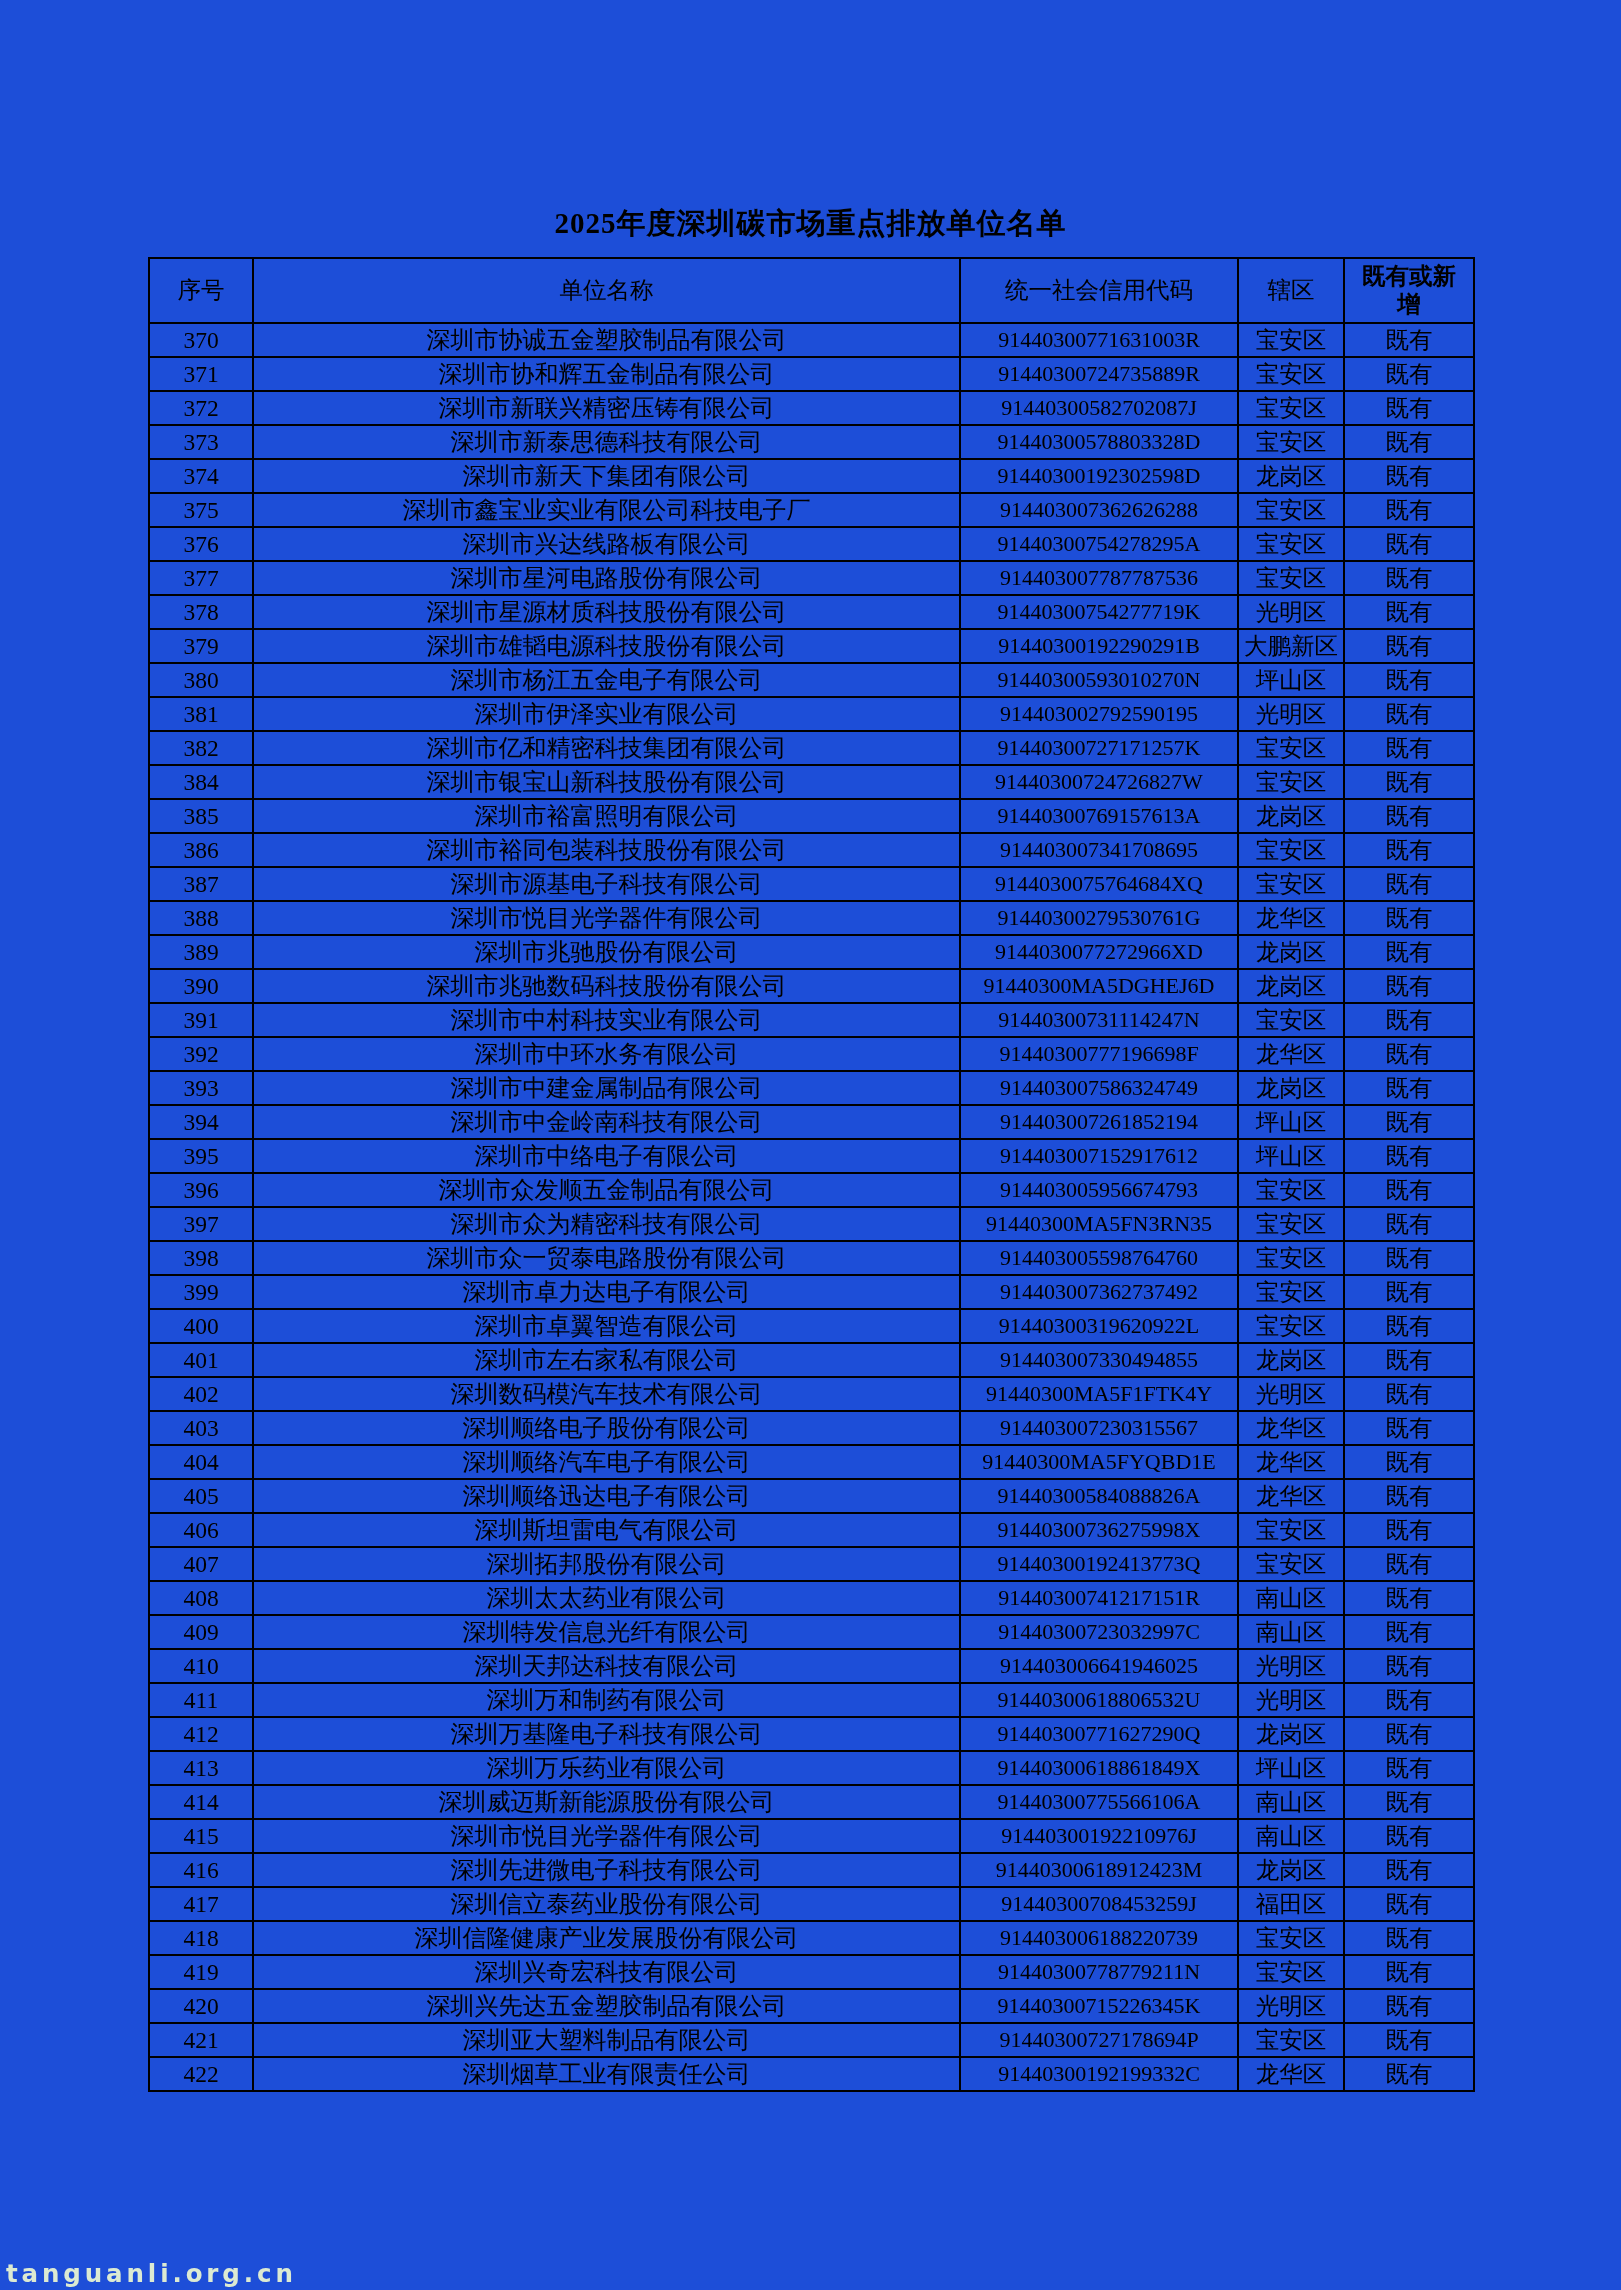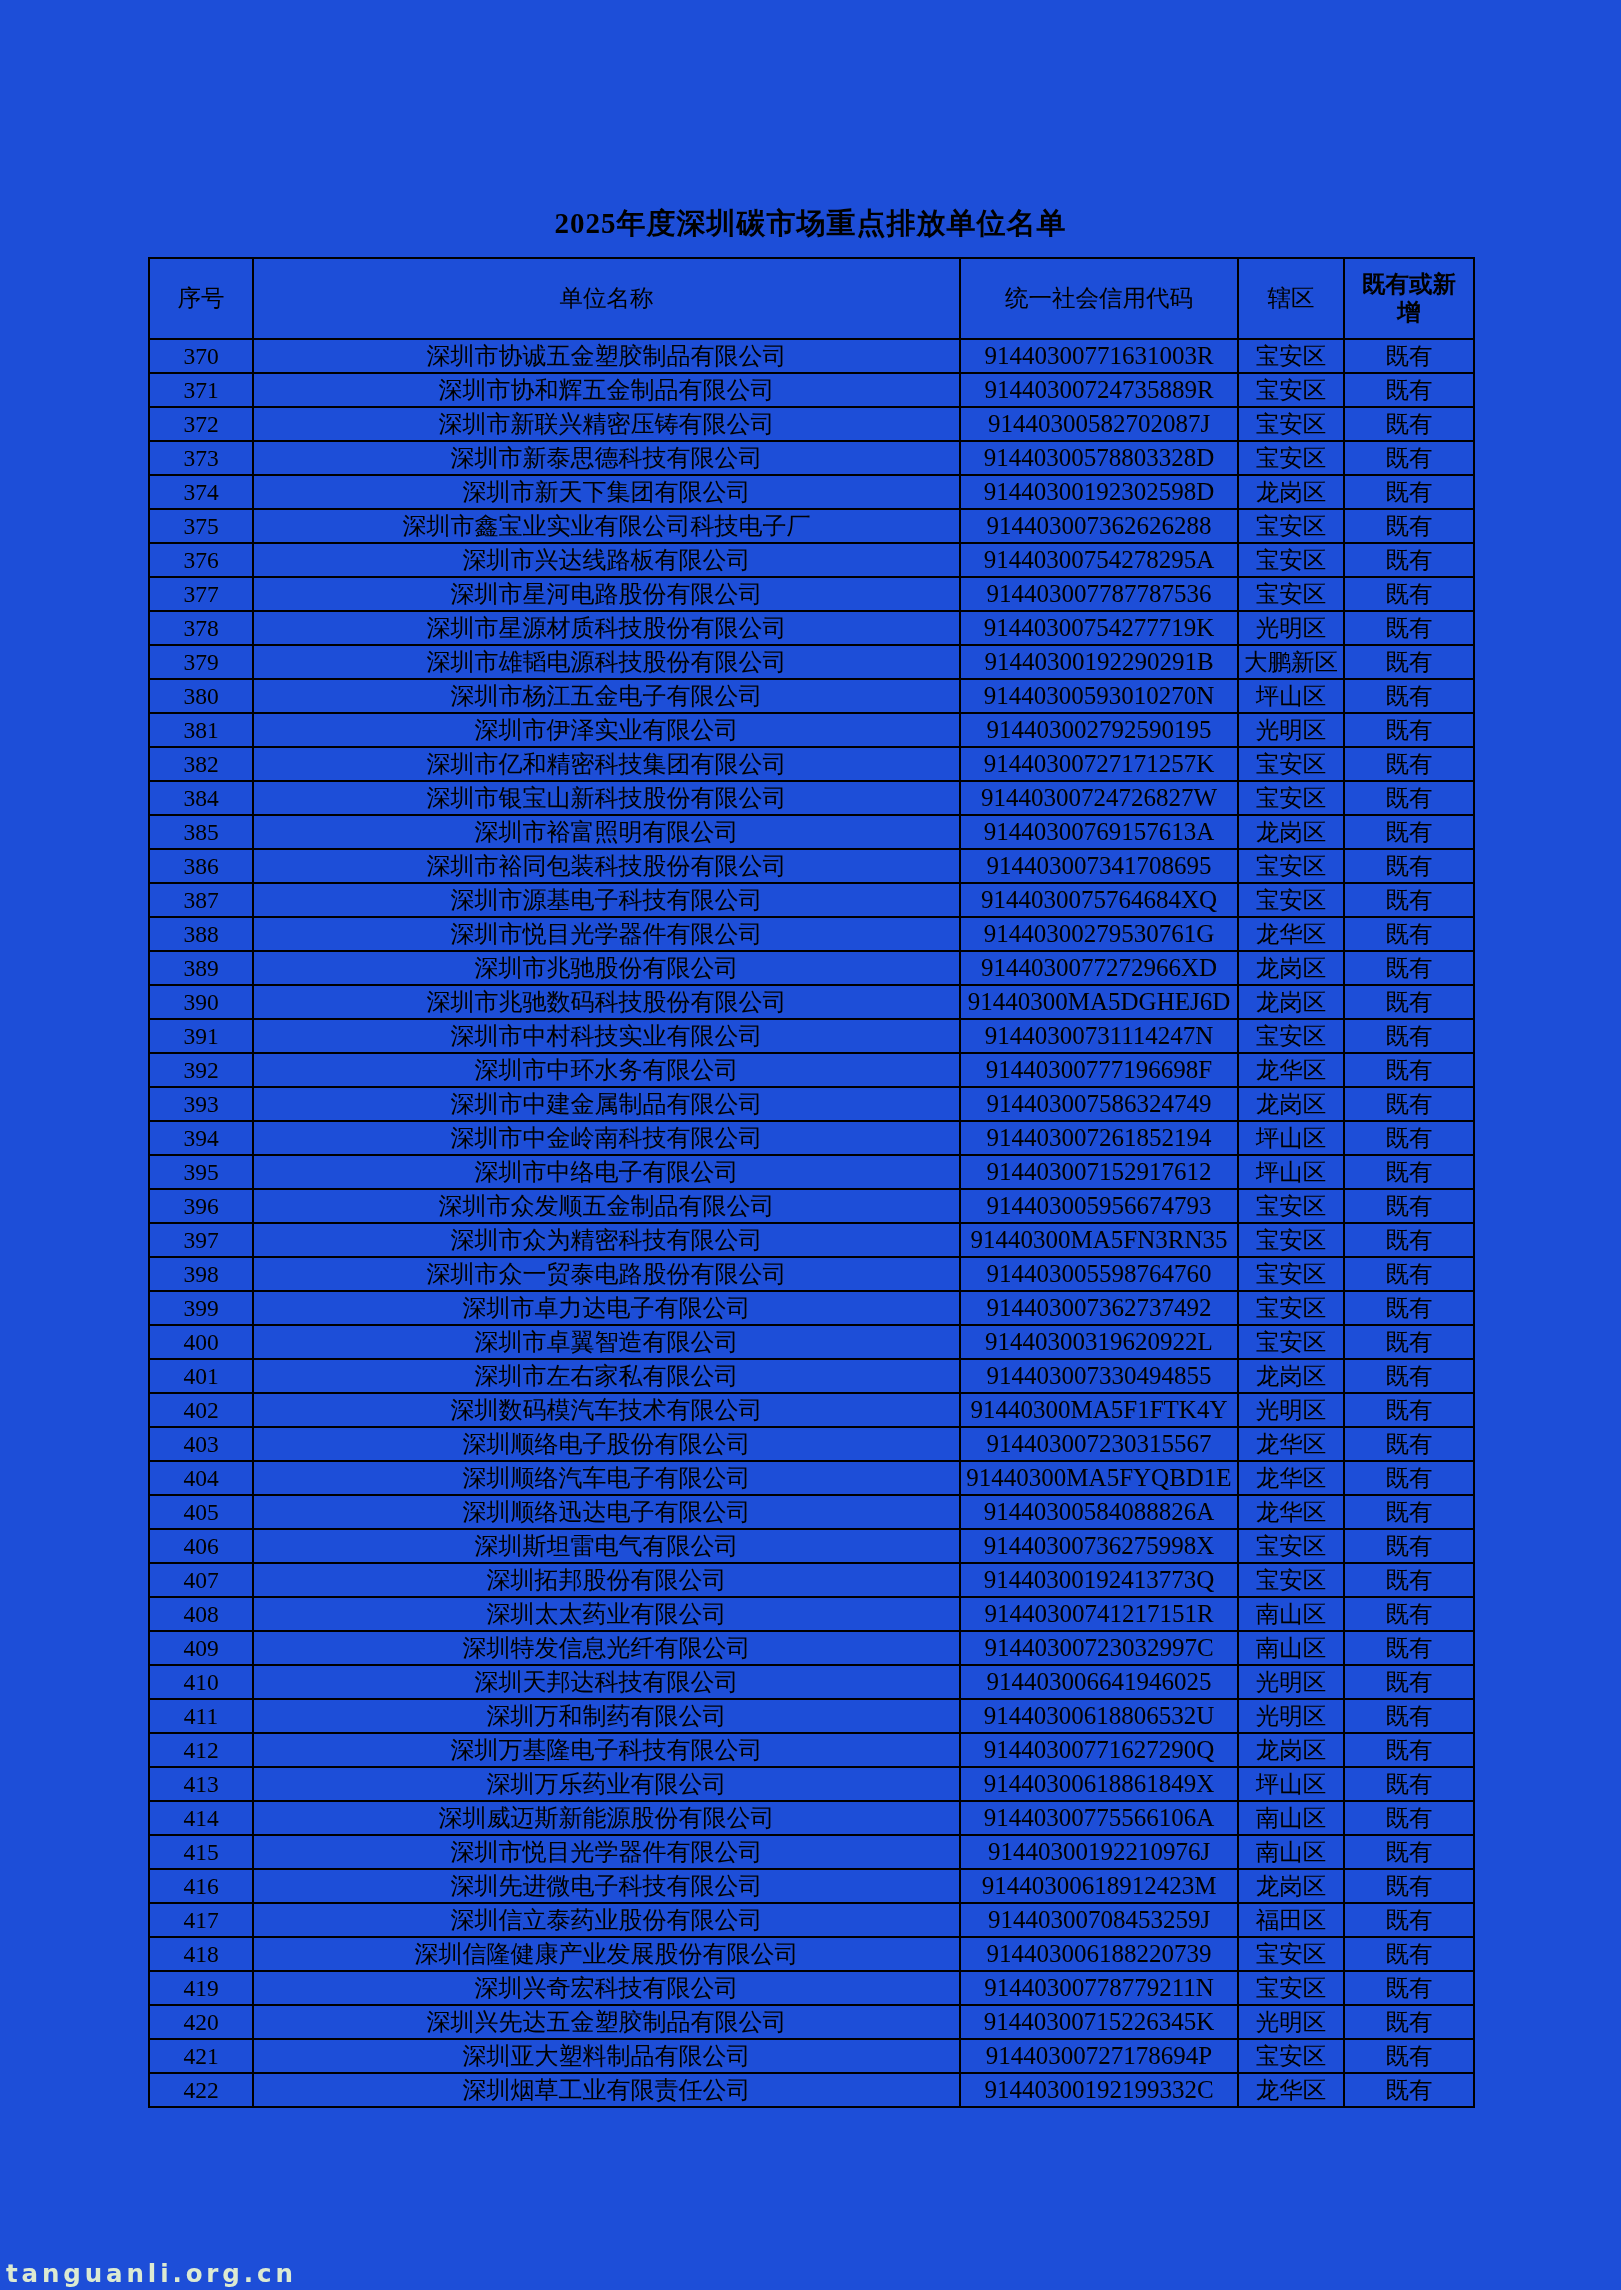--- a/index.html
+++ b/index.html
@@ -41,34 +41,34 @@
   }
   table.units th, table.units td {
     border: 2px solid #000000;
     text-align: center;
     vertical-align: middle;
     padding: 0 2px;
     font-weight: normal;
     overflow: hidden;
     white-space: nowrap;
   }
-  table.units thead tr { height: 81px; }
+  table.units thead tr { height: 65px; }
   table.units tbody tr { height: 33px; }
   th.col-head { font-size: 23.5px; line-height: 1.15; }
   th.col-head .wrap-narrow {
     display: inline-block;
     max-width: 102px;
     white-space: normal;
     line-height: 1.15;
     vertical-align: middle;
     font-weight: bold;
   }
   td.c0 { font-size: 23.5px; margin-left: 21px; }
   td.c1 { font-size: 24px; font-family: Liberation Mono, monospace; }
-  td.c2 { font-size: 25px; letter-spacing: 0px; }
+  td.c2 { font-size: 22px; letter-spacing: 0px; }
   td.c3 { font-size: 23.5px; }
   td.c4 { font-size: 23.5px; }
   .watermark {
     position: absolute;
     left: 5.9px;
     bottom: 2.9px;
     font-family: "DejaVu Sans", "Liberation Sans", sans-serif;
     font-weight: bold;
     font-size: 24.5px;
     letter-spacing: 3.9px;

